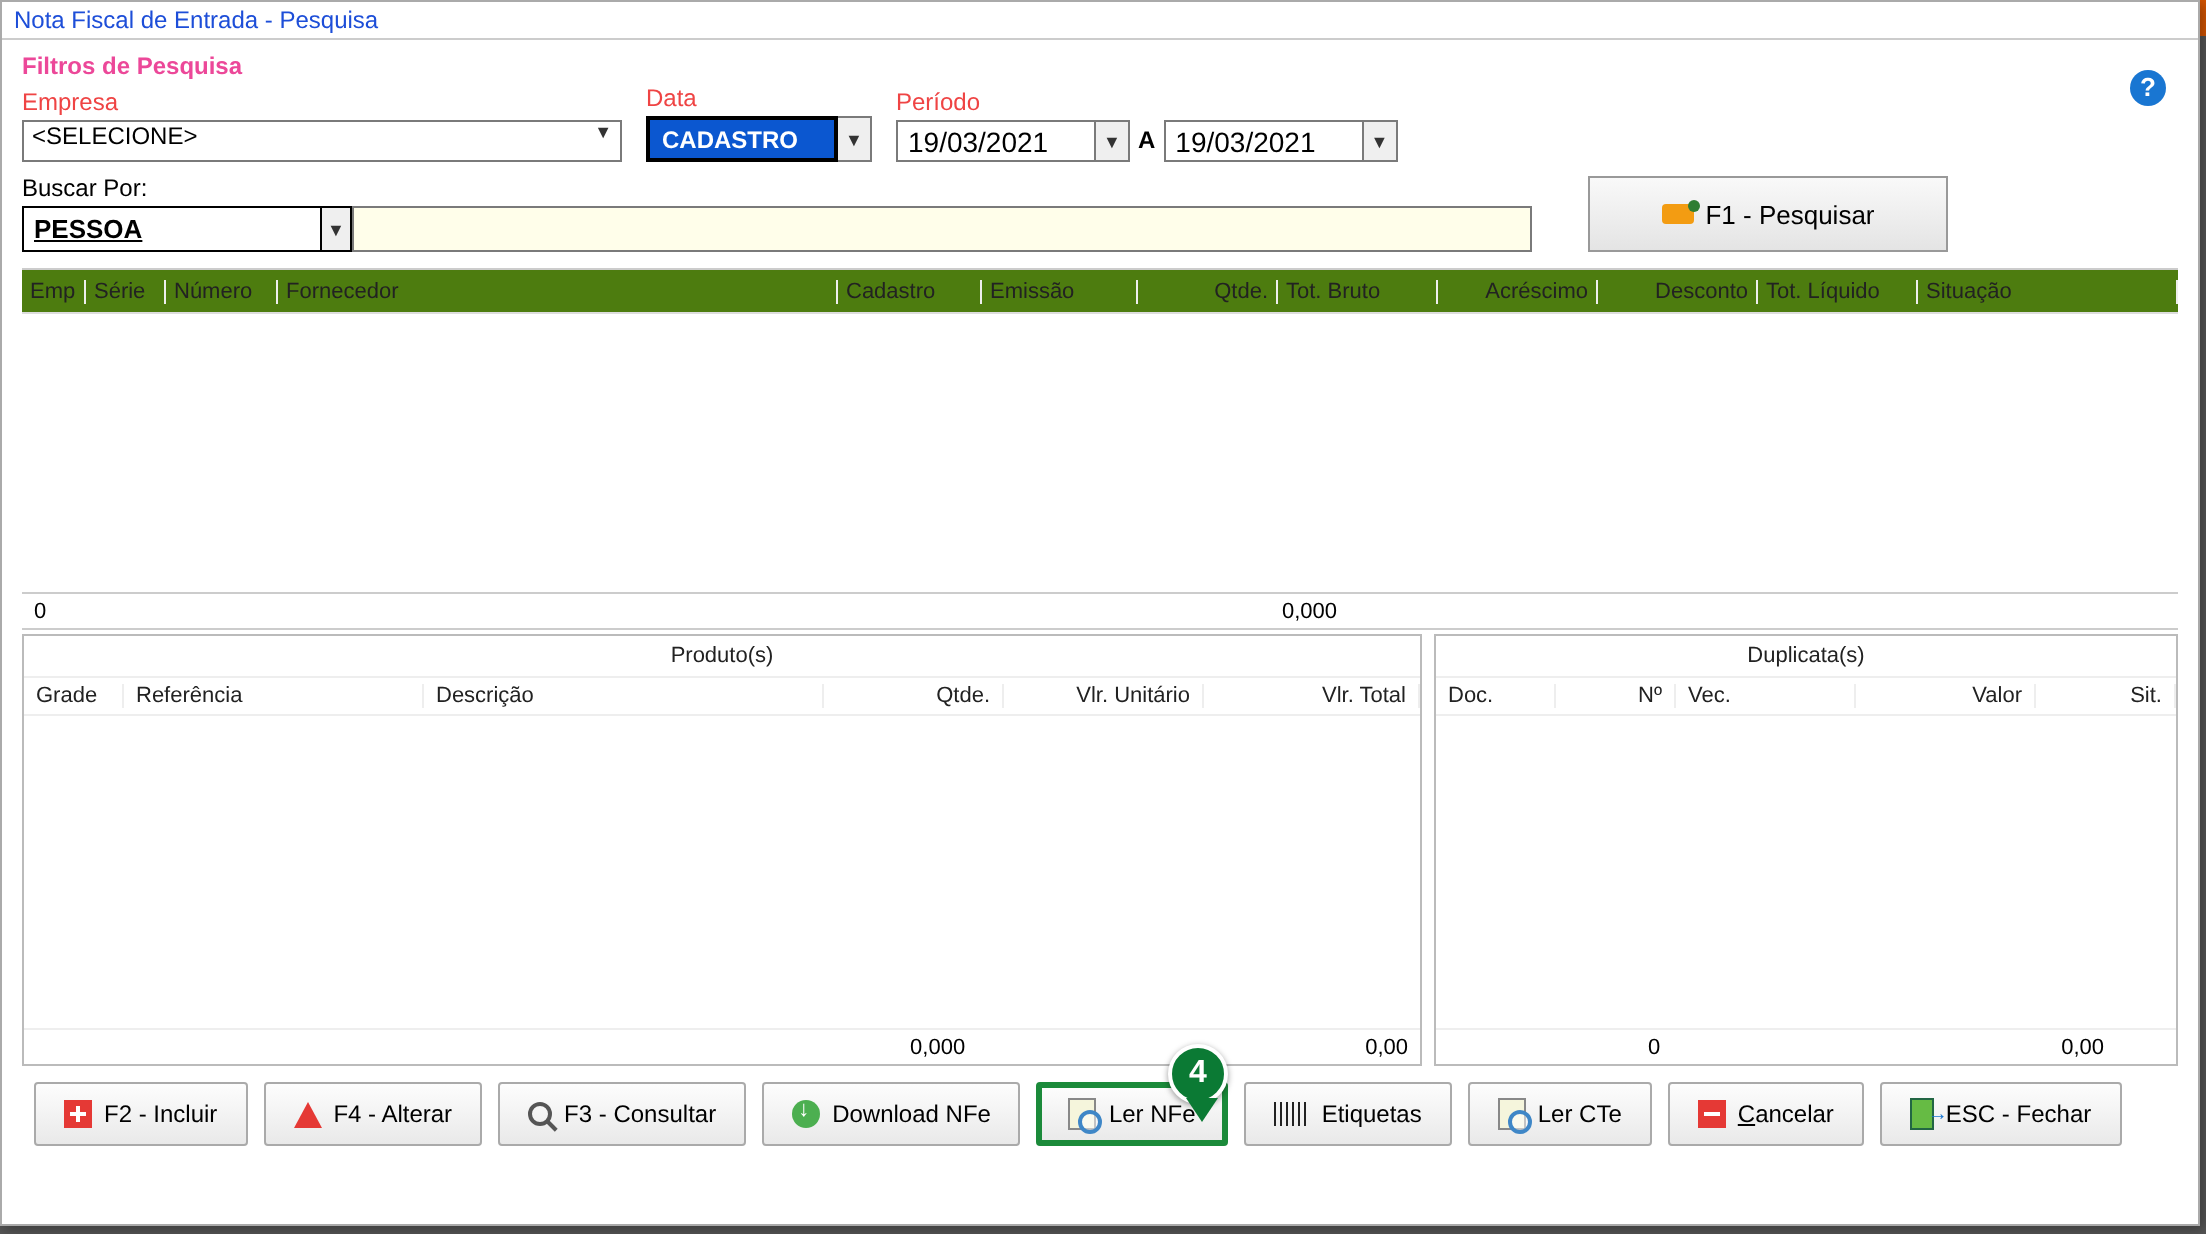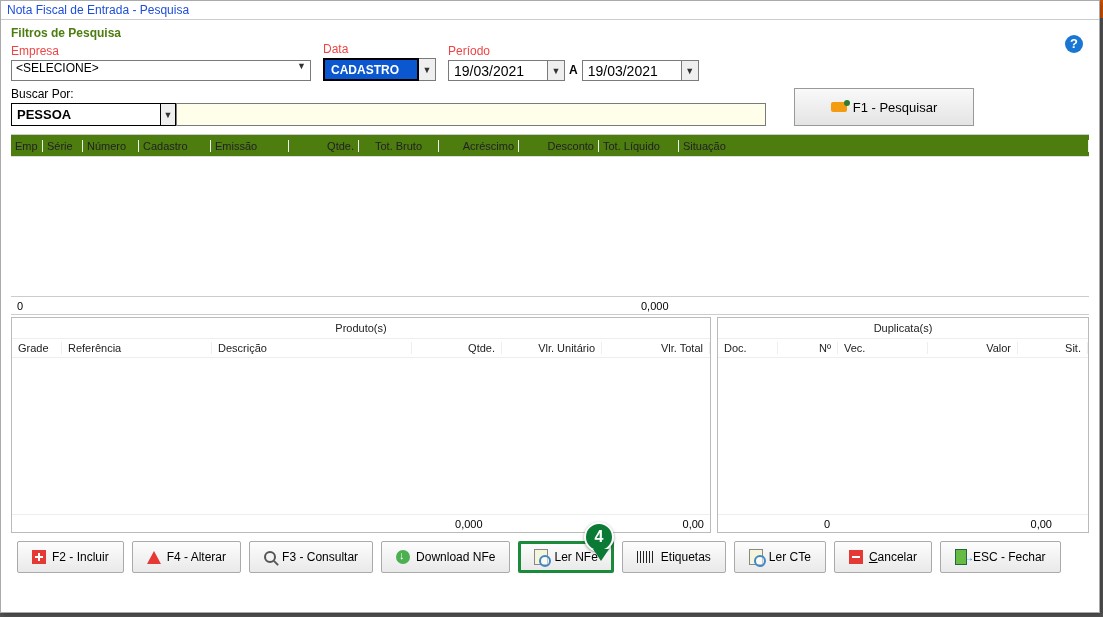--- a/index.html
+++ b/index.html
@@ -32,21 +32,21 @@
   font-size: 12px;
   color: #1d4ed8;
   border-bottom: 1px solid #ccc;
 }
 .content {
   padding: 4px 10px;
 }
 .filter-header {
   font-weight: bold;
   font-size: 12px;
-  color: #4d7c0f;
+  color: #ec4899;
   margin: 2px 0 2px 0;
 }
 .help-icon {
   position: absolute;
   top: 34px;
   right: 16px;
   width: 18px;
   height: 18px;
   border-radius: 50%;
   background: #1976d2;
@@ -87,21 +87,21 @@
 }
 .date-arrow {
   width: 17px; height: 21px; border:1px solid #7a7a7a; border-left:none; background:#efefef;
   display:flex; align-items:center; justify-content:center;
 }
 .period-A { font-weight: bold; margin: 0 4px; align-self: center; padding-bottom: 2px;}
 .row2 { display:flex; gap: 10px; align-items:flex-end; margin-bottom: 8px;}
 .buscar-label { font-size:12px; margin-bottom: 2px;}
 .buscar-select {
   width: 150px; height: 23px; border:1px solid #000; font-weight:bold;
-  padding: 0 5px; font-size:13px; display:flex; align-items:center; background:#fff;
+  padding: 0 5px; font-size:13px; display:flex; align-items:center; background:#fff;text-decoration:underline;
 }
 .buscar-select-wrap { display:flex; }
 .buscar-arrow {
   width: 15px; height: 23px; border:1px solid #000; border-left:none; background:#efefef;
   display:flex; align-items:center; justify-content:center;
 }
 .search-field {
   flex: 1; height: 23px; background: #fffeea; border:1px solid #7a7a7a;
   width: 590px;
 }
@@ -316,24 +316,25 @@
         <span class="icon"></span>
         <span>F1 - Pesquisar</span>
       </div>
     </div>
 
     <div class="main-grid">
       <div class="grid-header">
         <div style="width:32px">Emp</div>
         <div style="width:40px">Série</div>
         <div style="width:56px">Número</div>
+        <div style="width:280px">Fornecedor</div>
         <div style="width:72px">Cadastro</div>
         <div style="width:78px">Emissão</div>
         <div style="width:70px;text-align:right">Qtde.</div>
-        <div style="width:80px;text-align:center">Tot. Bruto</div>
+        <div style="width:80px;text-align:left">Tot. Bruto</div>
         <div style="width:80px;text-align:right">Acréscimo</div>
         <div style="width:80px;text-align:right">Desconto</div>
         <div style="width:80px;">Tot. Líquido</div>
         <div style="flex:1">Situação</div>
       </div>
       <div class="grid-body"></div>
       <div class="grid-summary">
         <span class="zero1">0</span>
         <span class="qtde">0,000</span>
         <span></span>

